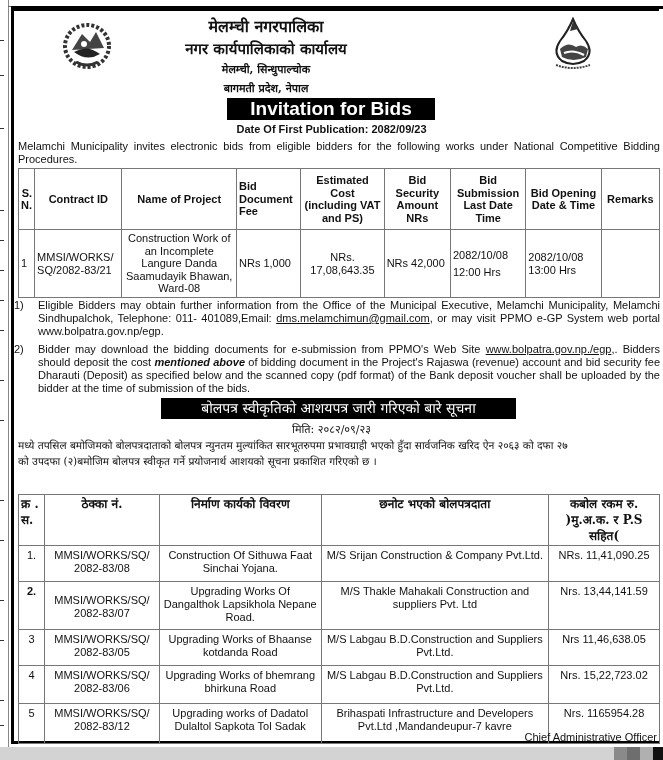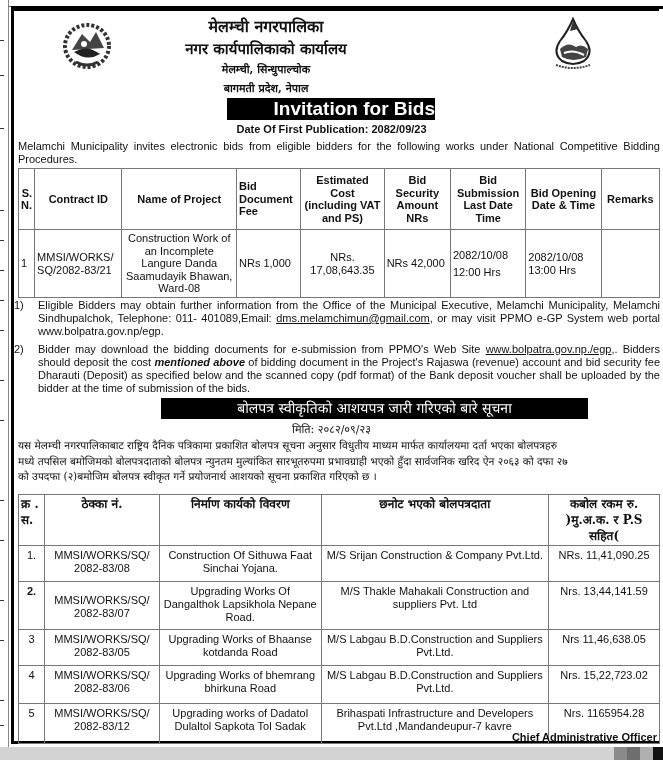--- a/index.html
+++ b/index.html
@@ -6,39 +6,39 @@
   body { width:663px; height:760px; position:relative; overflow:hidden; font-family:"Liberation Sans", sans-serif; color:#111; }
   .left-strip { position:absolute; left:0; top:0; width:8px; height:748px; border-right:1px solid #888; }
   .left-strip i { position:absolute; left:0; width:4px; height:1px; background:#333; }
   .top-line { position:absolute; left:8px; top:0; width:655px; height:6px; border-bottom:1px solid #666; }
   .frame { position:absolute; left:11px; top:8px; width:648px; height:736px; border:3px solid #000; border-right:none; box-sizing:border-box; }
   .frame-top { position:absolute; left:11px; top:6px; width:652px; height:3px; background:#000; }
   .bottom-bar { position:absolute; left:0; top:747px; width:663px; height:13px; background:#d3d3d3; }
   .bottom-bar .sq { position:absolute; top:0; height:13px; }
   .emblem { position:absolute; }
   .hdr-np { position:absolute; left:0; width:532px; text-align:center; font-family:"DejaVu Serif", serif; font-weight:bold; }
-  .title-box { position:absolute; left:227px; top:98px; width:208px; height:22px; background:#000; color:#fff; font-weight:bold; font-size:19px; text-align:right; line-height:22px; }
+  .title-box { position:absolute; left:227px; top:98px; width:208px; height:22px; background:#000; color:#fff; font-weight:bold; font-size:19px; text-align:center; line-height:22px; }
   .pubdate { position:absolute; left:0; width:663px; top:123px; text-align:center; font-weight:bold; font-size:11px; }
   .intro { position:absolute; left:18px; top:140px; width:642px; font-size:11px; line-height:13px; text-align:justify; }
   table { border-collapse:collapse; position:absolute; }
   td, th { border:1px solid #777; font-size:11px; padding:1px 2px; }
   #t1 { left:18px; top:168px; width:642px; }
   #t1 th { font-weight:bold; text-align:center; height:58px; line-height:12.5px; }
   #t1 td { height:65px; line-height:12.5px; }
   .notes { position:absolute; left:14px; width:646px; font-size:11px; line-height:13px; }
   .notes .num { position:absolute; left:0; }
   .notes .txt { margin-left:24px; text-align:justify; }
   .u { text-decoration:underline; }
-  .np-title { position:absolute; left:161px; top:398px; width:427px; height:21px; background:#000; color:#fff; font-family:"DejaVu Serif", serif; font-size:14px; text-align:center; line-height:21px; }
+  .np-title { position:absolute; left:161px; top:398px; width:355px; height:21px; background:#000; color:#fff; font-family:"DejaVu Serif", serif; font-size:14px; text-align:center; line-height:21px; }
   .miti { position:absolute; left:0; width:663px; top:421px; text-align:center; font-family:"DejaVu Serif", serif; font-size:11px; }
   .np-para { position:absolute; left:18px; top:438px; width:642px; font-family:"DejaVu Serif", serif; font-size:10.5px; line-height:15.5px; white-space:nowrap; overflow:hidden; }
   #t2 { left:18px; top:494px; width:642px; }
   #t2 th { font-family:"DejaVu Serif", serif; font-weight:bold; font-size:12px; vertical-align:top; height:34px; line-height:16px;margin-left:8px; }
   #t2 td { vertical-align:top; text-align:center; line-height:13px; padding-top:3px; }
-  .cao { position:absolute; right:6px; top:731px; font-weight:bold; font-size:11px; }
+  .cao { position:absolute; right:6px; top:731px; font-weight:normal; font-size:11px; }
 </style>
 </head>
 <body>
 
 <div class="left-strip">
   <i style="top:40px"></i>
     <i style="top:75px"></i>
     <i style="top:128px"></i>
     <i style="top:210px"></i>
     <i style="top:240px"></i>
@@ -135,21 +135,20 @@
   <div class="txt"><span>Eligible Bidders may obtain further information from the Office of the Municipal Executive, Melamchi Municipality, Melamchi Sindhupalchok, Telephone: 011- 401089,Email: </span><span class="u">dms.melamchimun@gmail.com</span><span>, or may visit PPMO e-GP System  web portal www.bolpatra.gov.np/egp.</span></div>
 </div>
 <div class="notes" style="top:343px;">
   <span class="num">2)</span>
   <div class="txt"><span>Bidder may download the bidding documents for e-submission from PPMO's Web Site </span><span class="u">www.bolpatra.gov.np./egp</span><span>,. Bidders should deposit the cost </span><b><i>mentioned  above</i></b><span> of bidding document in the Project's Rajaswa (revenue) account and bid security fee Dharauti (Deposit) as specified below and the scanned copy (pdf format) of the Bank deposit voucher shall be uploaded by the bidder at the time of submission of the bids.</span></div>
 </div>
 
 <div class="np-title">बोलपत्र स्वीकृतिको आशयपत्र जारी गरिएको बारे सूचना</div>
 <div class="miti">मिति: २०८२/०९/२३</div>
 <div class="np-para">
-  <div>यस मेलम्ची नगरपालिकाबाट राष्ट्रिय दैनिक पत्रिकामा प्रकाशित बोलपत्र सूचना अनुसार विधुतीय माध्यम मार्फत कार्यालयमा दर्ता भएका बोलपत्रहरु</div>
   <div>मध्ये तपसिल बमोजिमको बोलपत्रदाताको बोलपत्र न्युनतम  मुल्यांकित सारभूतरुपमा प्रभावग्राही भएको हुँदा सार्वजनिक खरिद ऐन २०६३ को दफा २७</div>
   <div>को उपदफा  (२)बमोजिम बोलपत्र स्वीकृत गर्ने प्रयोजनार्थ आशयको सूचना प्रकाशित गरिएको छ ।</div>
 </div>
 
 <table id="t2">
   <colgroup>
     <col style="width:26px">
       <col style="width:115px">
       <col style="width:162px">
       <col style="width:228px">

